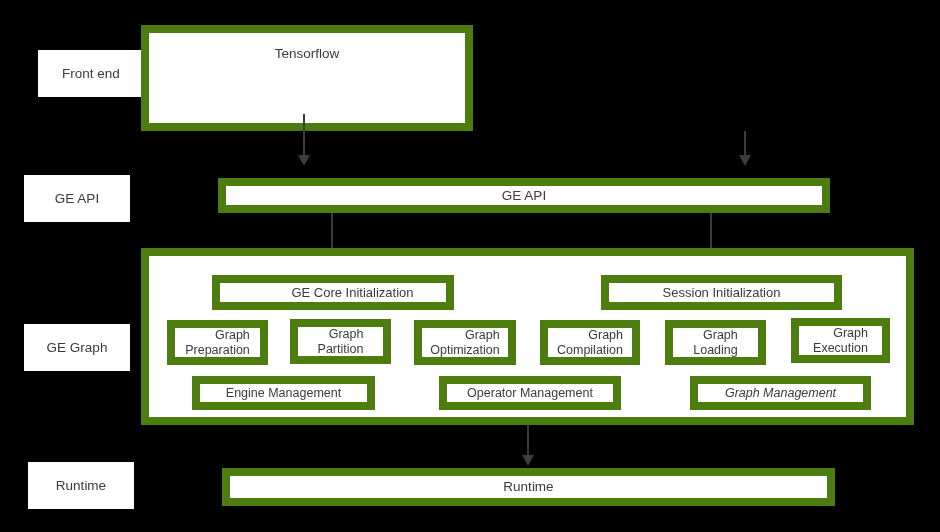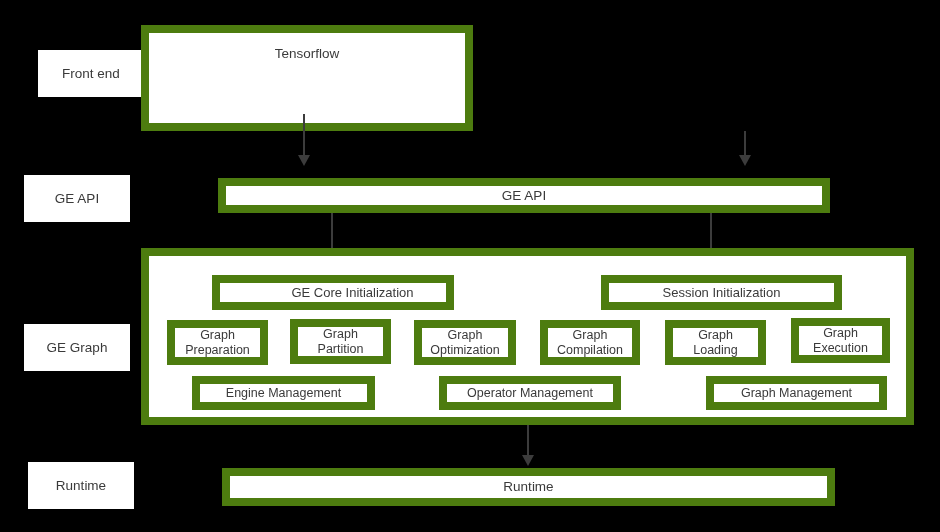--- a/index.html
+++ b/index.html
@@ -43,20 +43,21 @@
   }
   .plain-group {
     align-items: flex-start;
     justify-content: flex-start;
   }
   .bar {
     font-size: 13.5px;
   }
   .small {
     font-size: 12.5px;
+    text-align: right;
   }
   .connector {
     position: absolute;
     background: #3c3c3c;
   }
   .arrow-head {
     position: absolute;
     width: 0;
     height: 0;
     border-left: 6px solid transparent;
@@ -117,20 +118,20 @@
   <div class="box bordered small" style="left:665px; top:320px; width:101px; height:45px;">Graph
 Loading</div>
 
   <div class="box bordered small" style="left:791px; top:318px; width:99px; height:45px;">Graph
 Execution</div>
 
   <div class="box bordered small" style="left:192px; top:376px; width:183px; height:34px;">Engine Management</div>
 
   <div class="box bordered small" style="left:439px; top:376px; width:182px; height:34px;">Operator Management</div>
 
-  <div class="box bordered small" style="left:706px; top:376px; width:181px; height:34px;">Graph Management</div>
+  <div class="box bordered small" style="left:690px; top:376px; width:181px; height:34px;font-style:italic;">Graph Management</div>
 
   <div class="connector" style="left:527px; top:425px; width:2px; height:32px;"></div>
   <div class="arrow-head" style="left:522px; top:455px;"></div>
 
   <div class="box bordered bar" style="left:222px; top:468px; width:613px; height:38px;">Runtime</div>
 
 </div>
 
 </body></html>

